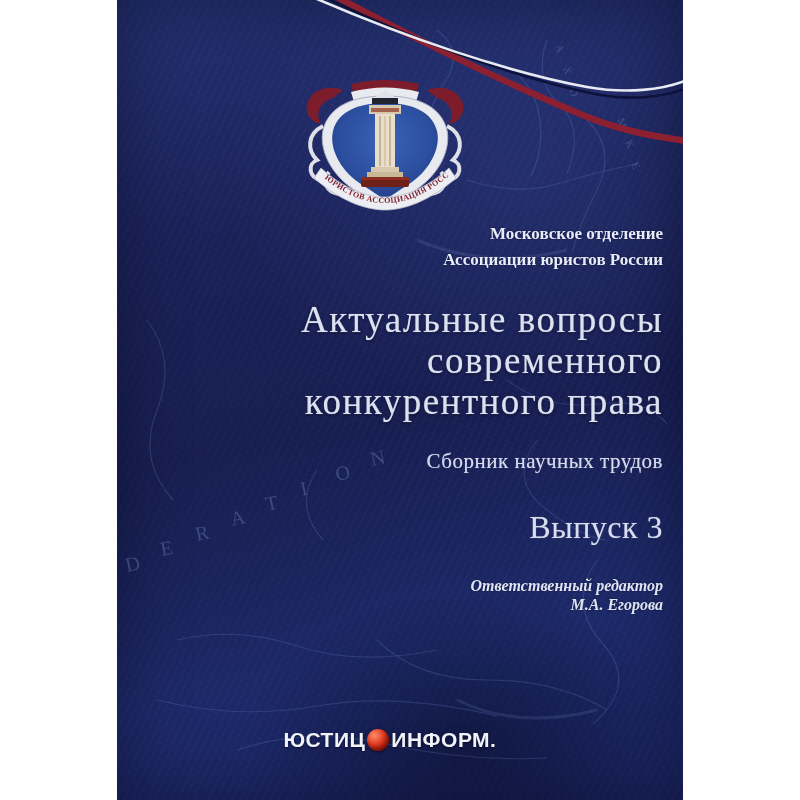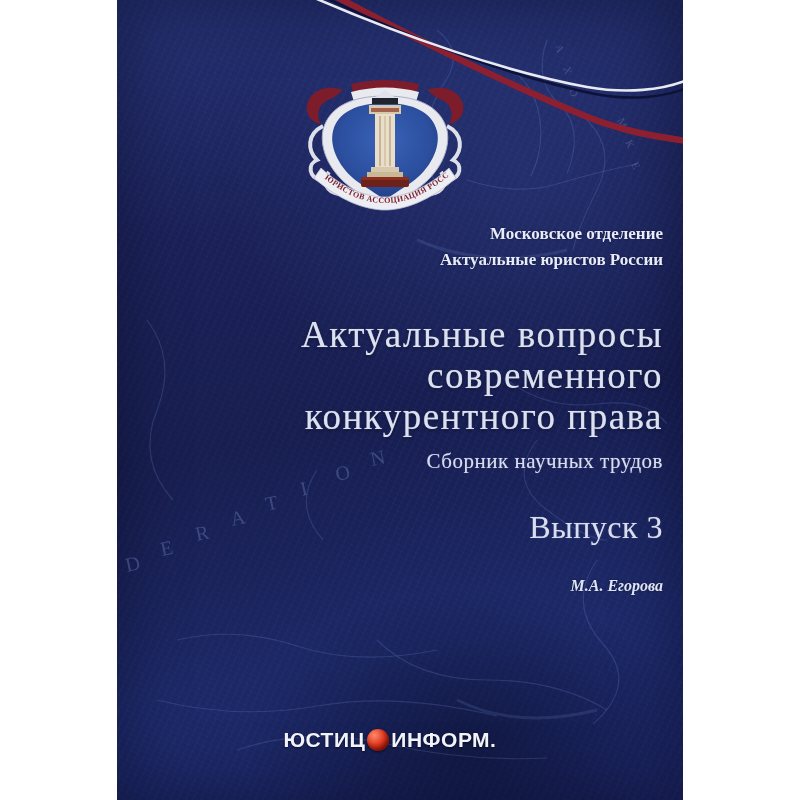--- a/index.html
+++ b/index.html
@@ -11,21 +11,21 @@
       radial-gradient(ellipse 420px 320px at 72% 22%, rgba(70,100,185,0.20), transparent 72%),
       radial-gradient(ellipse 300px 400px at 15% 55%, rgba(25,32,80,0.45), transparent 75%),
       repeating-linear-gradient(115deg, rgba(80,110,190,0.05) 0 2px, rgba(0,0,0,0) 2px 7px),
       repeating-linear-gradient(25deg, rgba(80,110,190,0.045) 0 1px, rgba(0,0,0,0) 1px 5px),
       linear-gradient(170deg,#243070 0%,#1b2158 28%,#171d4f 52%,#1d2968 78%,#1b2462 100%);
     box-shadow: inset 0 0 70px rgba(0,0,14,0.4);}
   .bg-svg{position:absolute;left:0;top:0;}
   .txt{position:absolute;left:0;right:20px;text-align:right;color:#dde2f2;}
   .org{top:221px;font-size:17px;font-weight:bold;line-height:26px;color:#e8ecf8;
        text-shadow:0 0 2px rgba(10,16,50,0.8);}
-  .title{top:314px;font-size:37px;line-height:41px;letter-spacing:1.5px;color:#dce1f1;
+  .title{top:299px;font-size:37px;line-height:41px;letter-spacing:1.5px;color:#dce1f1;
          text-shadow:0 0 1px rgba(222,228,246,0.55), 0 1px 3px rgba(5,8,30,0.7);margin-left:8px;}
   .subtitle{top:449px;font-size:21px;letter-spacing:0.5px;color:#d8ddef;
             text-shadow:0 0 1px rgba(222,228,246,0.45);}
   .issue{top:509px;font-size:32px;letter-spacing:0.5px;color:#d8ddef;
          text-shadow:0 0 1px rgba(222,228,246,0.45);}
   .editor{top:576px;font-size:16px;line-height:19px;font-style:italic;font-weight:bold;
           color:#dfe5f4;text-shadow:0 0 2px rgba(10,16,50,0.8);}
   .publisher{position:absolute;left:0;right:20px;top:728px;display:flex;align-items:center;
              justify-content:center;font-family:"Liberation Sans",sans-serif;}
   .pub-word{font-size:21px;font-weight:bold;letter-spacing:0.5px;color:#f2f3f8;
@@ -140,34 +140,35 @@
       <defs>
         <path id="ribbonPath" d="M22,102 C48,123 68,129 86,129 C104,129 124,123 150,102" fill="none"></path>
       </defs>
       <text font-family="Liberation Serif, serif" font-size="8" font-weight="bold" fill="#7d1d2b" letter-spacing="0.4">
         <textPath href="#ribbonPath" startOffset="4">ЮРИСТОВ  АССОЦИАЦИЯ  РОССИИ</textPath>
       </text>
     </svg>
 
     <div class="txt org">
       <div>Московское отделение</div>
-      <div>Актуальные юристов России</div>
+      <div>Ассоциации юристов России</div>
     </div>
 
     <div class="txt title">
       <div>Актуальные вопросы</div>
       <div>современного</div>
       <div>конкурентного права</div>
     </div>
 
     <div class="txt subtitle">Сборник научных трудов</div>
 
     <div class="txt issue">Выпуск 3</div>
 
     <div class="txt editor">
+      <div>Ответственный редактор</div>
       <div>М.А. Егорова</div>
     </div>
 
     <div class="publisher">
       <span class="pub-word">ЮСТИЦ</span>
       <span class="pub-sphere"></span>
       <span class="pub-word">ИНФОРМ.</span>
     </div>
 
   </div>

